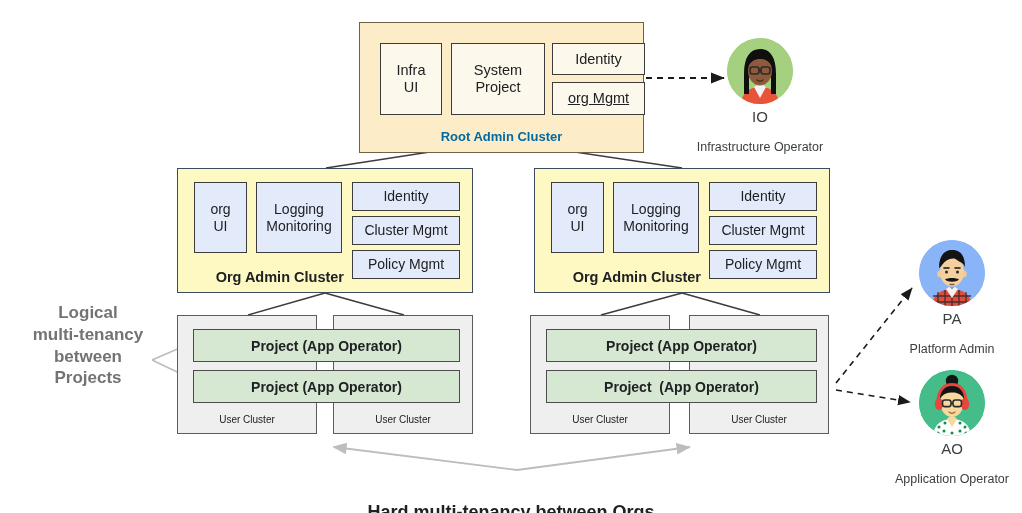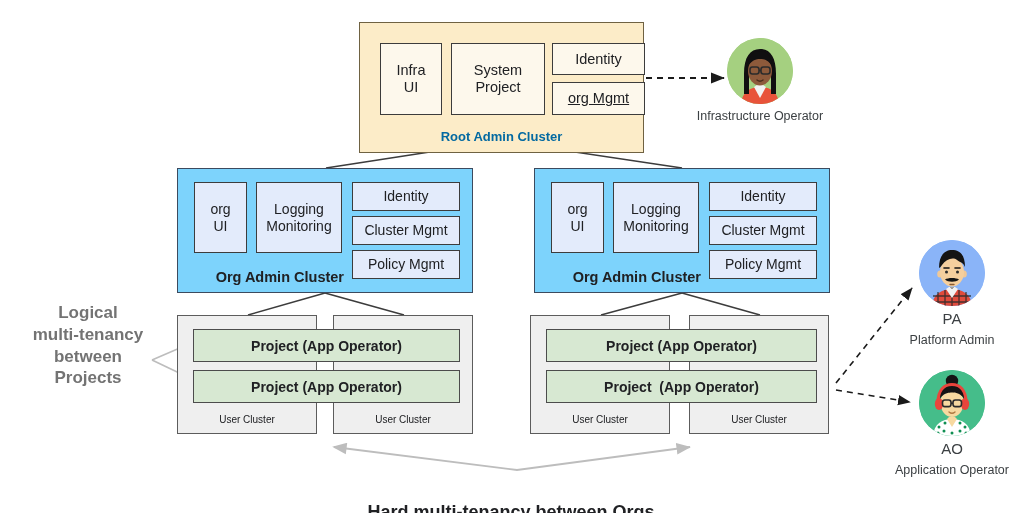--- a/index.html
+++ b/index.html
@@ -25,21 +25,21 @@
     font-size:14.5px;color:#202124;line-height:1.15;
   }
   .root-title{
     position:absolute;left:0;right:0;bottom:6px;text-align:center;
     font-size:13px;font-weight:bold;color:#0369a1;line-height:1.35;
   }
 
   
   .org-cluster{
     top:168px;width:296px;height:125px;
-    background:#7dd3fc;border:1.5px solid #3c4a5e;
+    background:#fef9c3;border:1.5px solid #3c4a5e;
   }
   .org-cluster.left{left:177px;}
   .org-cluster.right{left:534px;}
   .org-sub{
     position:absolute;box-sizing:border-box;background:#e3ebfb;
     border:1.5px solid #3c3c3c;
     display:flex;align-items:center;justify-content:center;text-align:center;
     font-size:14px;color:#202124;line-height:1.15;
   }
   .org-title{
@@ -62,21 +62,21 @@
     display:flex;align-items:center;justify-content:center;
     font-size:14px;font-weight:bold;color:#202124;white-space:pre;
   }
 
   
   .persona{position:absolute;text-align:center;width:160px;}
   .avatar{
     width:66px;height:66px;border-radius:50%;margin:0 auto;position:relative;overflow:hidden;
   }
   .persona-abbr{font-size:15px;color:#3c4043;margin-top:5px;line-height:1.1;}
-  .persona-role{font-size:12.5px;color:#3c4043;line-height:1.2;margin-top:5px;}
+  .persona-role{font-size:12.5px;color:#3c4043;line-height:1.2;margin-top:14px;}
 
   
   .logical-label{
     position:absolute;left:8px;top:302px;width:160px;text-align:center;
     font-size:17px;font-weight:bold;color:#737373;line-height:1.28;
   }
   .hard-label{
     position:absolute;left:0;right:0;top:481px;text-align:center;
     font-size:18px;font-weight:bold;color:#202124;margin-top:21px;
   }
@@ -223,20 +223,21 @@
 
         <path d="M21 28 C22 17 27 13 33 13 C39 13 44 17 45 28 C41 22 37 21 33 21 C29 21 25 22 21 28 Z" fill="#100f10"></path>
 
         <rect x="23" y="29" width="9" height="7" rx="2.4" fill="none" stroke="#2b2b2b" stroke-width="1.6"></rect>
         <rect x="34" y="29" width="9" height="7" rx="2.4" fill="none" stroke="#2b2b2b" stroke-width="1.6"></rect>
         <path d="M32 32.5 L34 32.5" stroke="#2b2b2b" stroke-width="1.6"></path>
 
         <path d="M30 42 Q33 44.5 36 42" stroke="#4a2d1c" stroke-width="1.4" fill="none" stroke-linecap="round"></path>
       </svg>
     </div>
+    <div class="persona-abbr">IO</div>
     <div class="persona-role">Infrastructure Operator</div>
   </div>
 
   <div class="persona" style="left:872px;top:240px;">
     <div class="avatar" style="background:#8ab4f8;">
       <svg viewBox="0 0 66 66" width="66" height="66">
         <circle cx="33" cy="33" r="33" fill="#8ab4f8"></circle>
 
         <path d="M13 66 C14 54 23 49 33 49 C43 49 52 54 53 66 Z" fill="#e04b3c"></path>
         <g stroke="#2b2b2b" stroke-width="1.3" opacity="0.85">

